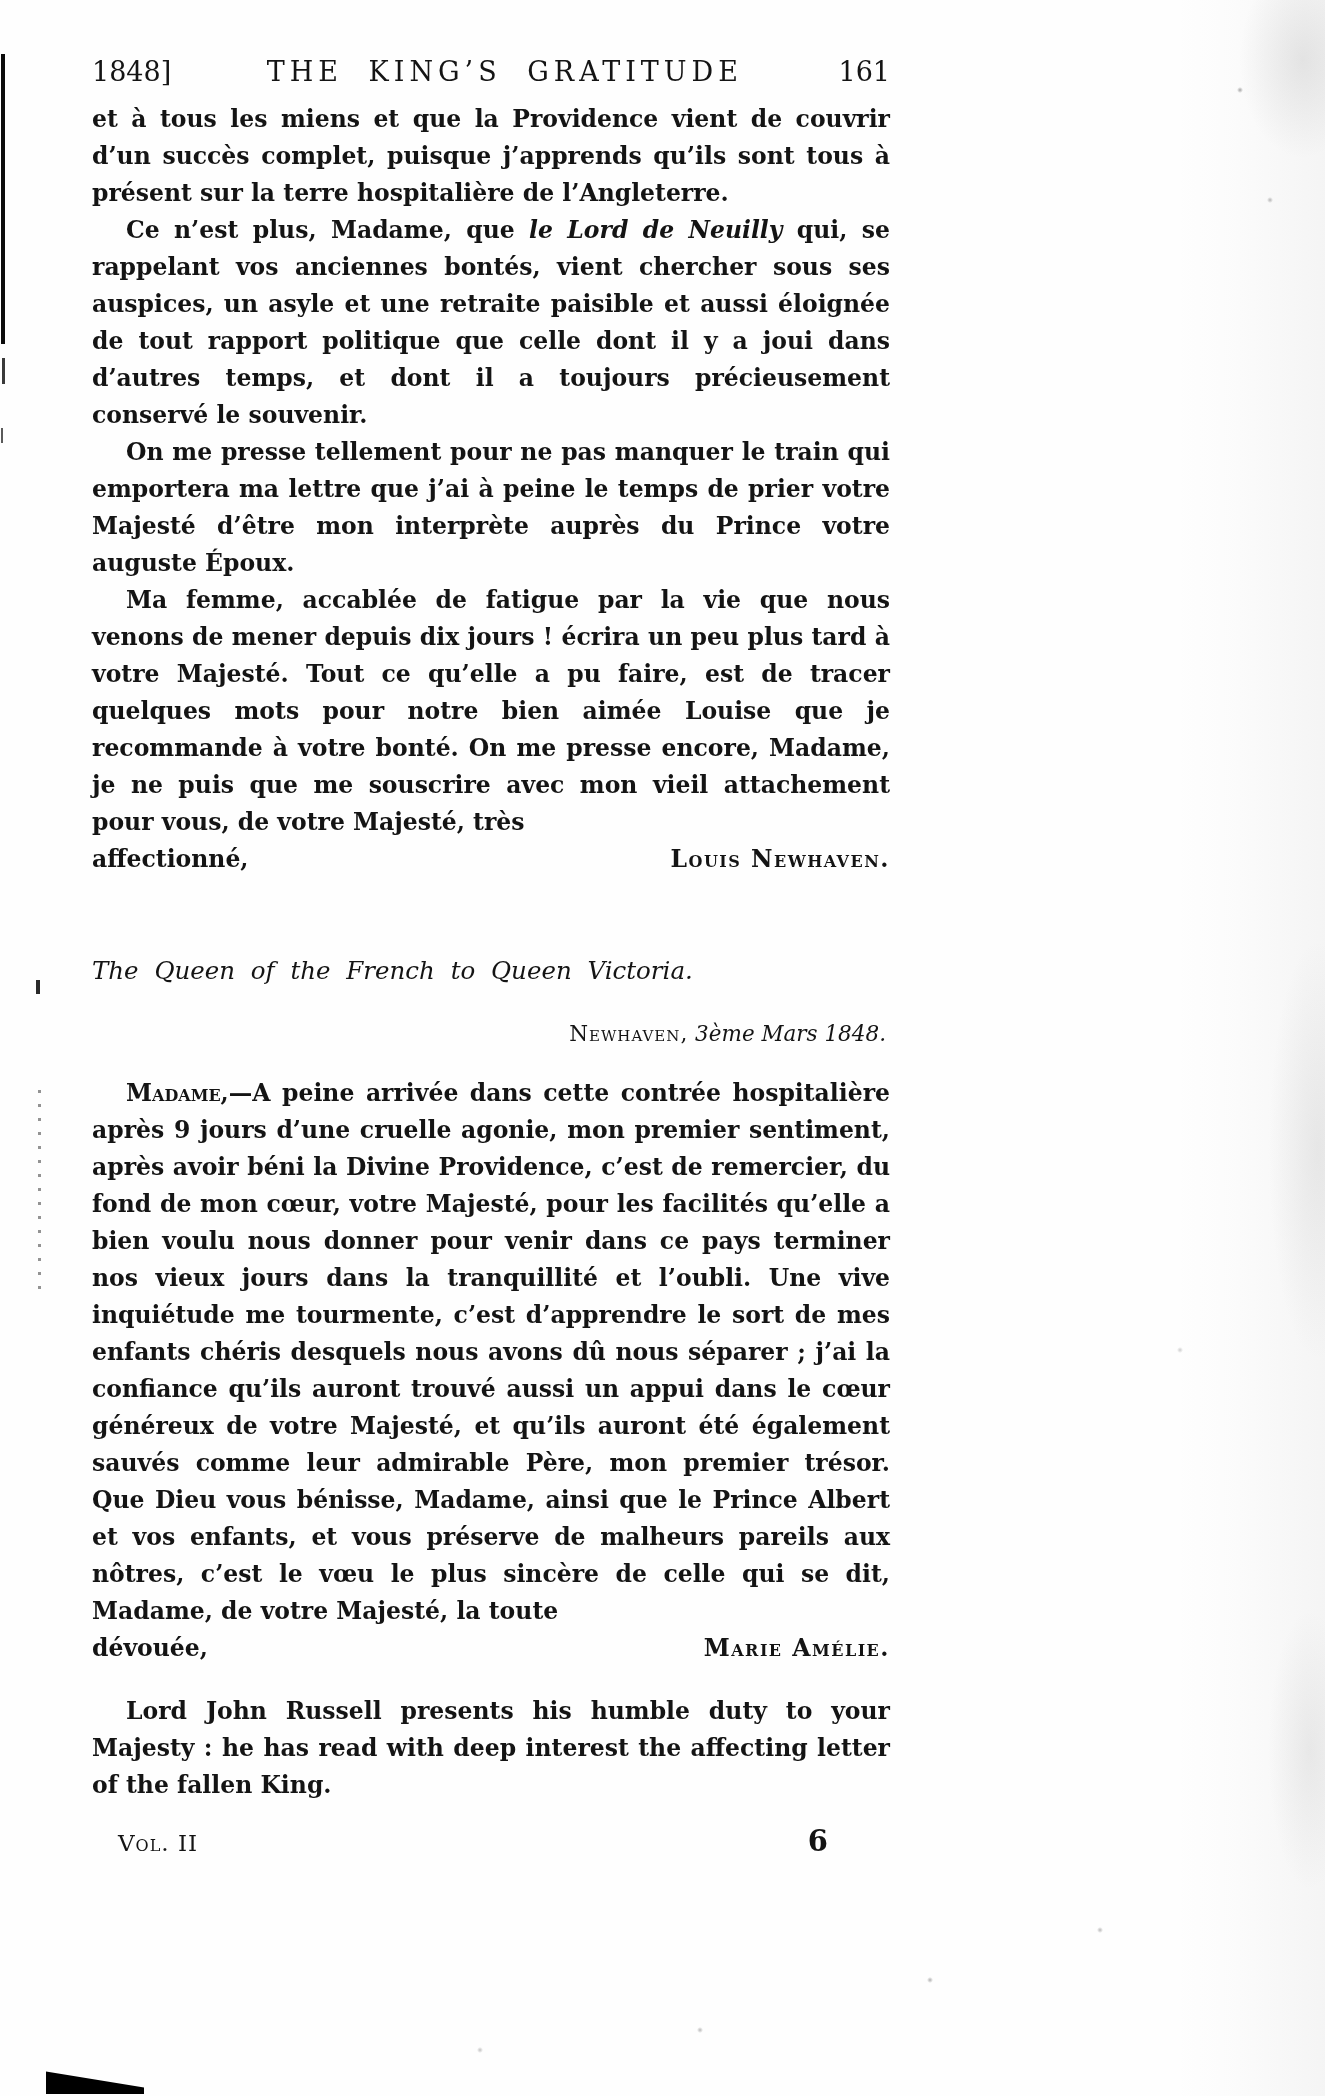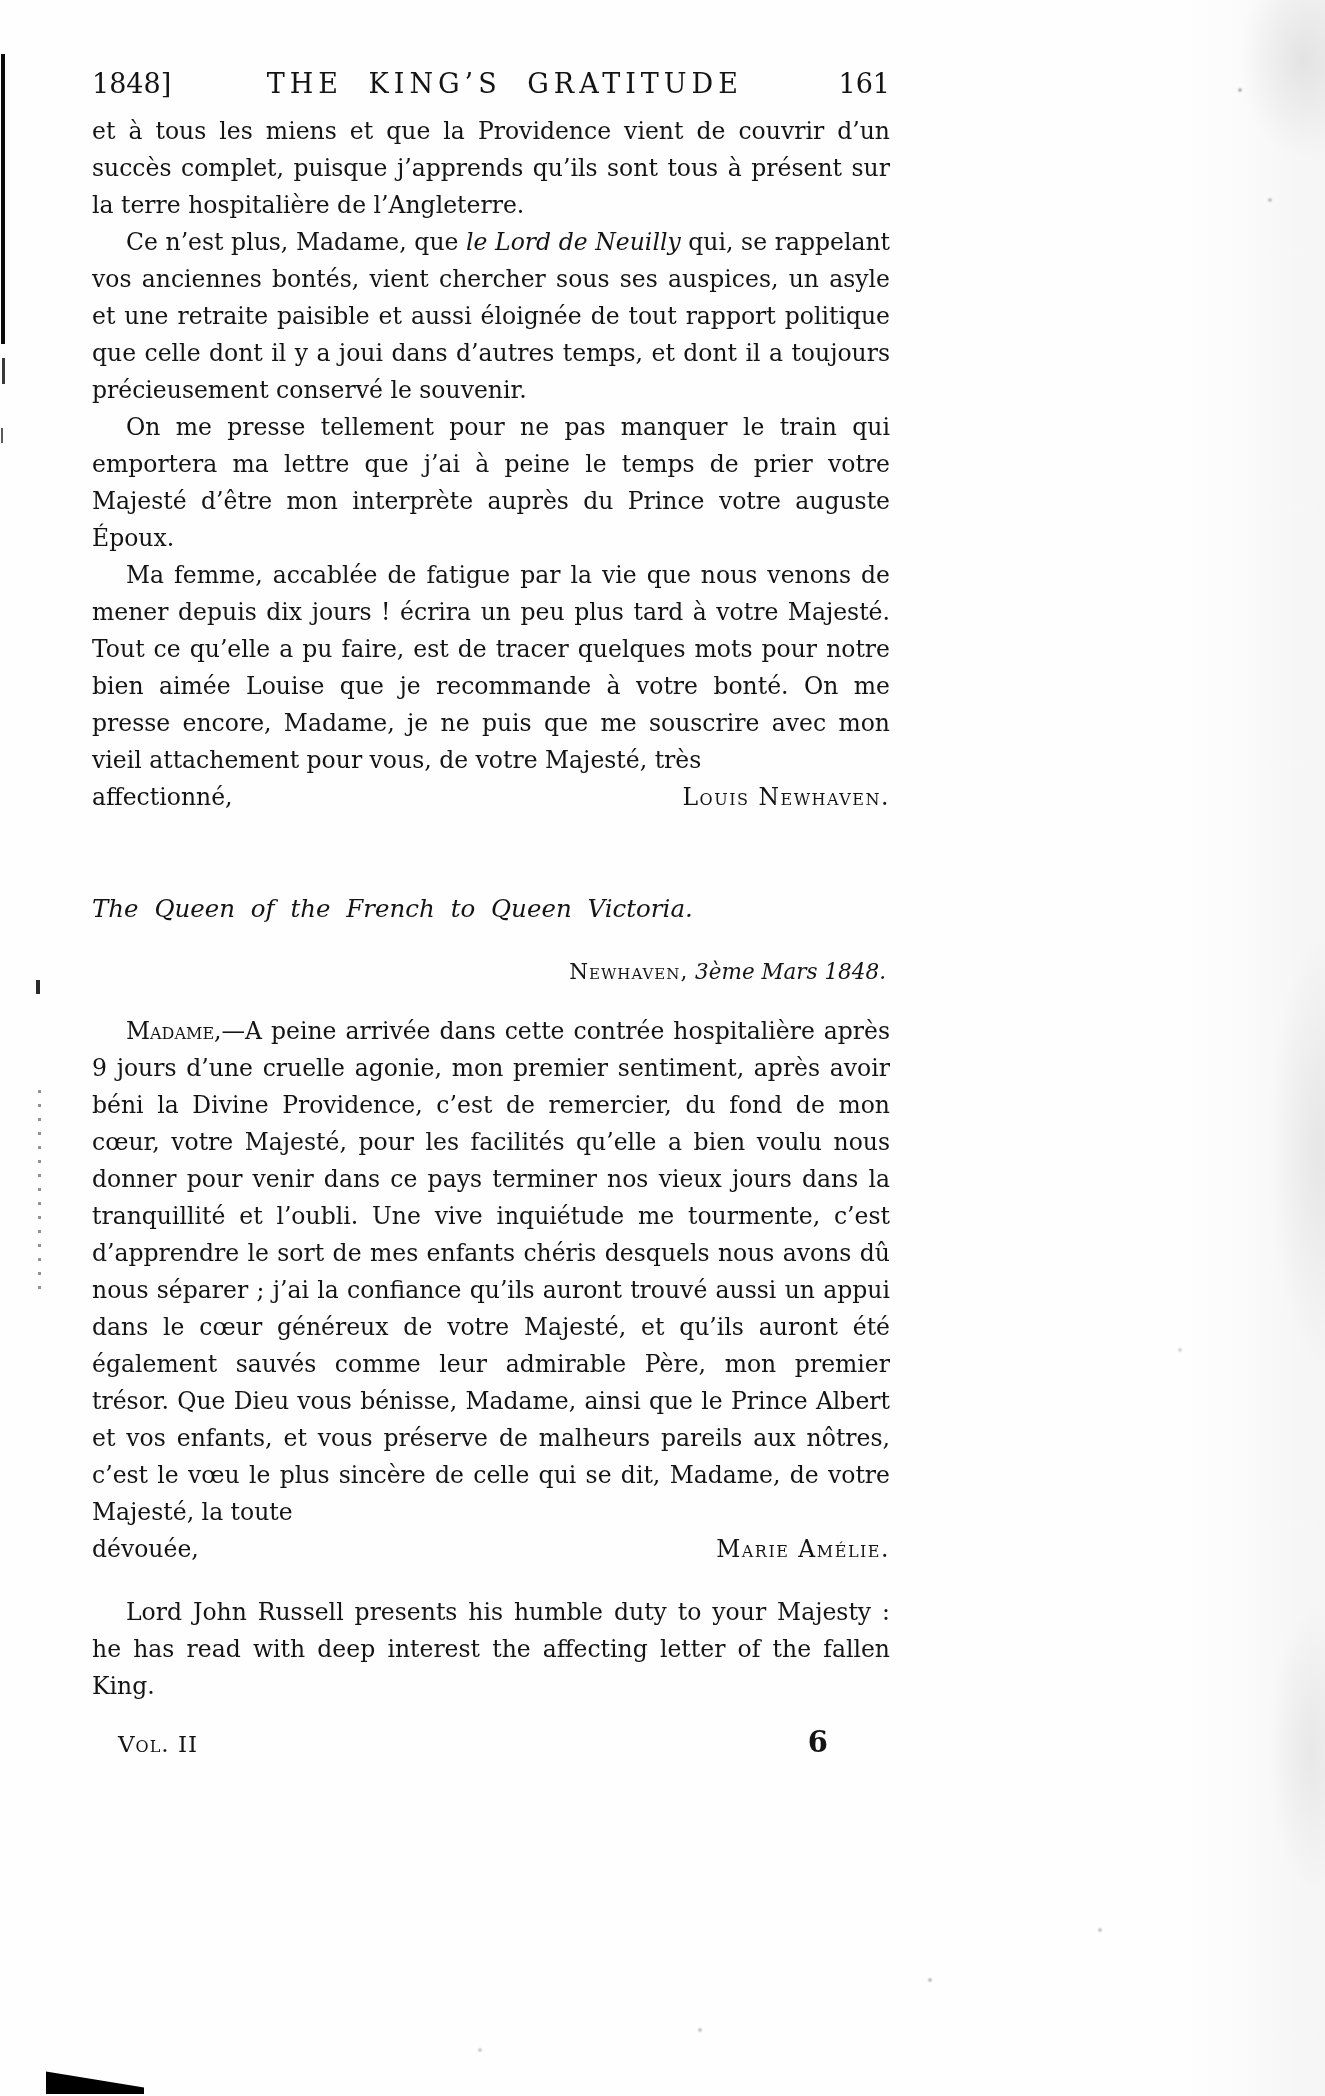--- a/index.html
+++ b/index.html
@@ -6,35 +6,36 @@
   body {
     width:1325px; height:2096px;
     position:relative;
     background:#fefefe;
     font-family:"DejaVu Serif", "Liberation Serif", serif;
     color:#141414;
     overflow:hidden;
   }
   .page-column {
     position:absolute;
-    left:92px; top:68px;
+    left:92px; top:56px;
     width:798px;
   }
   .page-header {
     display:flex;
     justify-content:space-between;
     align-items:baseline;
     font-size:27px;
     margin-bottom:14px;
   }
   .running-title { letter-spacing:5px; word-spacing:12px; }
   .body-text {
     font-size:23.5px;
     line-height:37px;
     text-align:justify;
+    font-weight:bold;
   }
   .body-text p { margin:0; text-indent:34px; }
   .body-text p.no-indent { text-indent:0; }
   .sig-line {
     display:flex;
     justify-content:space-between;
     line-height:37px;
     font-size:23.5px;
     gap:16px;
   }

